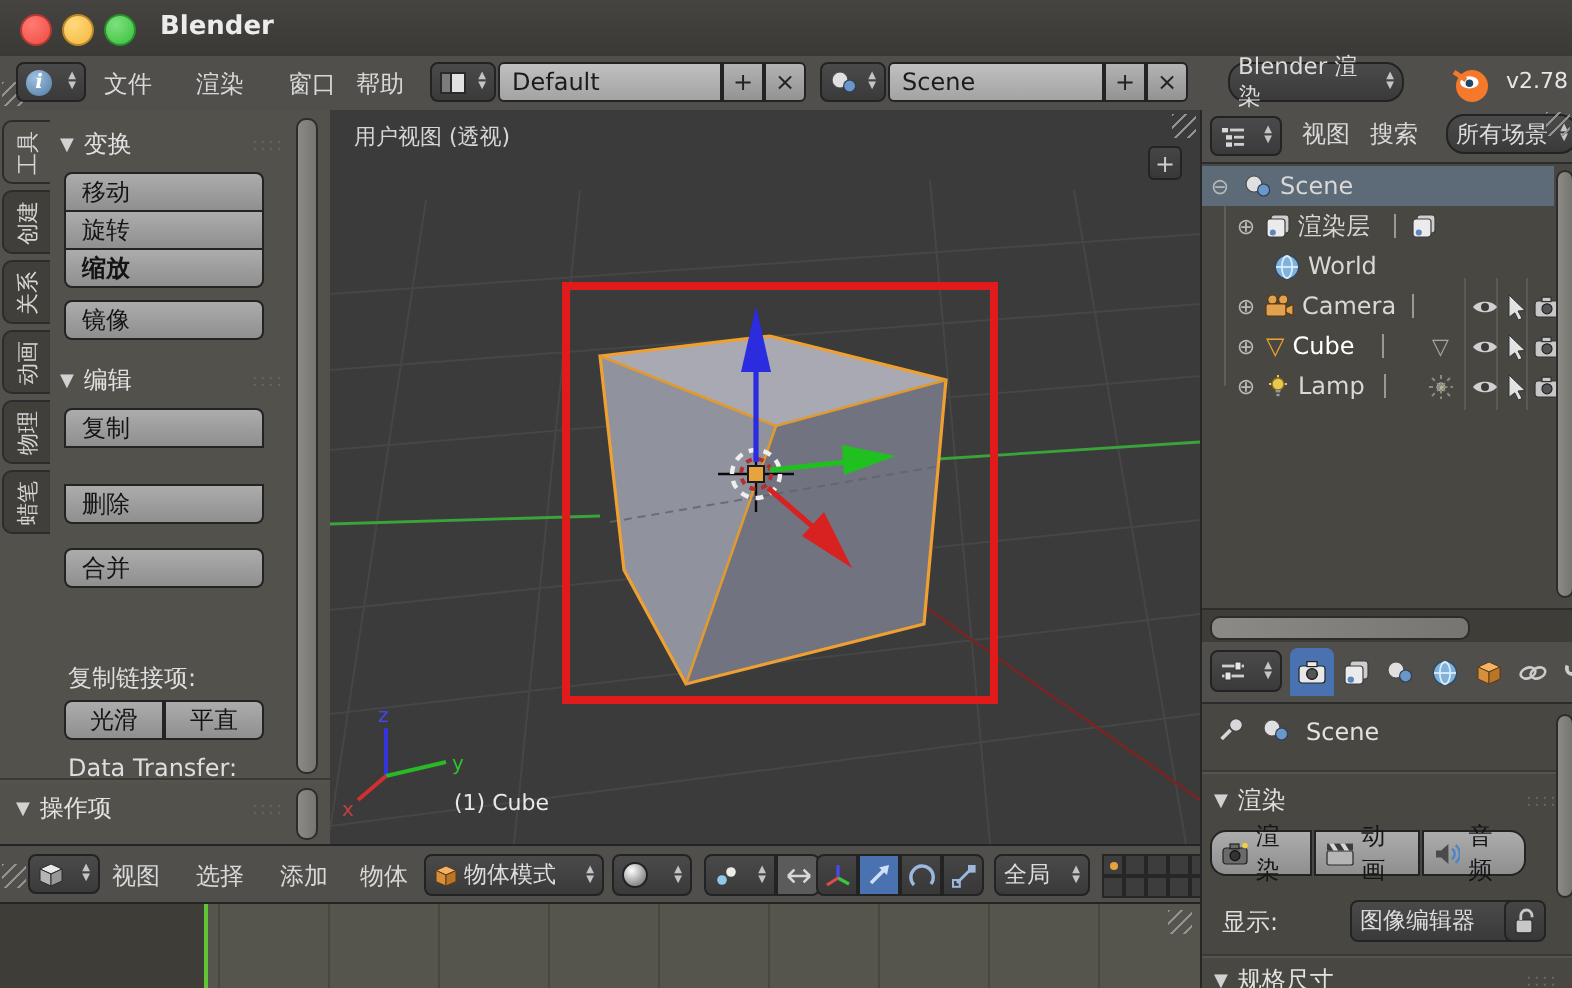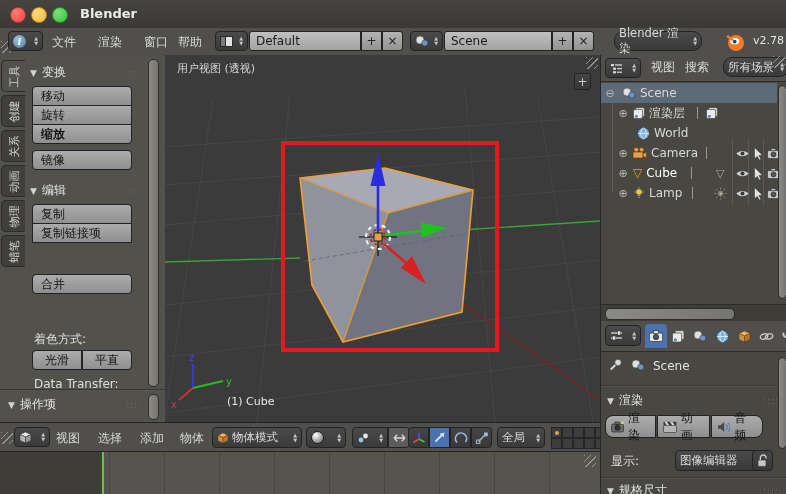--- a/index.html
+++ b/index.html
@@ -172,23 +172,23 @@
     <div class="abs lbtn tbtn" style="top:69px;border-radius:0 0 4px 4px;font-weight:bold;">缩放</div>
   </div>
   <div class="abs lbtn tbtn" style="top:95px;">镜像</div>
 
   <div class="abs phead" style="left:30px;top:127px;width:112px;">
     <span class="tri">▼</span>
     <span>编辑</span>
     <span class="grip">::::</span>
   </div>
   <div class="abs lbtn tbtn" style="top:149px;border-radius:4px 4px 0 0;">复制</div>
-  <div class="abs lbtn tbtn" style="top:168px;border-radius:0;">复制链接项</div>
+  <div class="abs lbtn tbtn" style="top:187px;border-radius:0 0 4px 4px;">删除</div>
   <div class="abs lbtn tbtn" style="top:219px;">合并</div>
-  <span class="abs" style="left:34px;top:276px;color:#dedede;">着色方式:</span>
+  <span class="abs" style="left:34px;top:276px;color:#dedede;">复制链接项:</span>
   <div class="abs lbtn" style="left:32px;top:295px;width:50px;height:20px;border-radius:4px 0 0 4px;justify-content:center;">光滑</div>
   <div class="abs lbtn" style="left:82px;top:295px;width:50px;height:20px;border-radius:0 4px 4px 0;justify-content:center;">平直</div>
   <span class="abs" style="left:34px;top:322px;color:#dedede;">Data Transfer:</span>
 
   <div class="abs scrollpill" style="left:148px;top:4px;width:9px;height:326px;"></div>
 
   <div class="abs sep" style="left:0;top:334px;width:165px;"></div>
   <div class="abs phead" style="left:8px;top:341px;width:134px;">
     <span class="tri">▼</span>
     <span>操作项</span>

